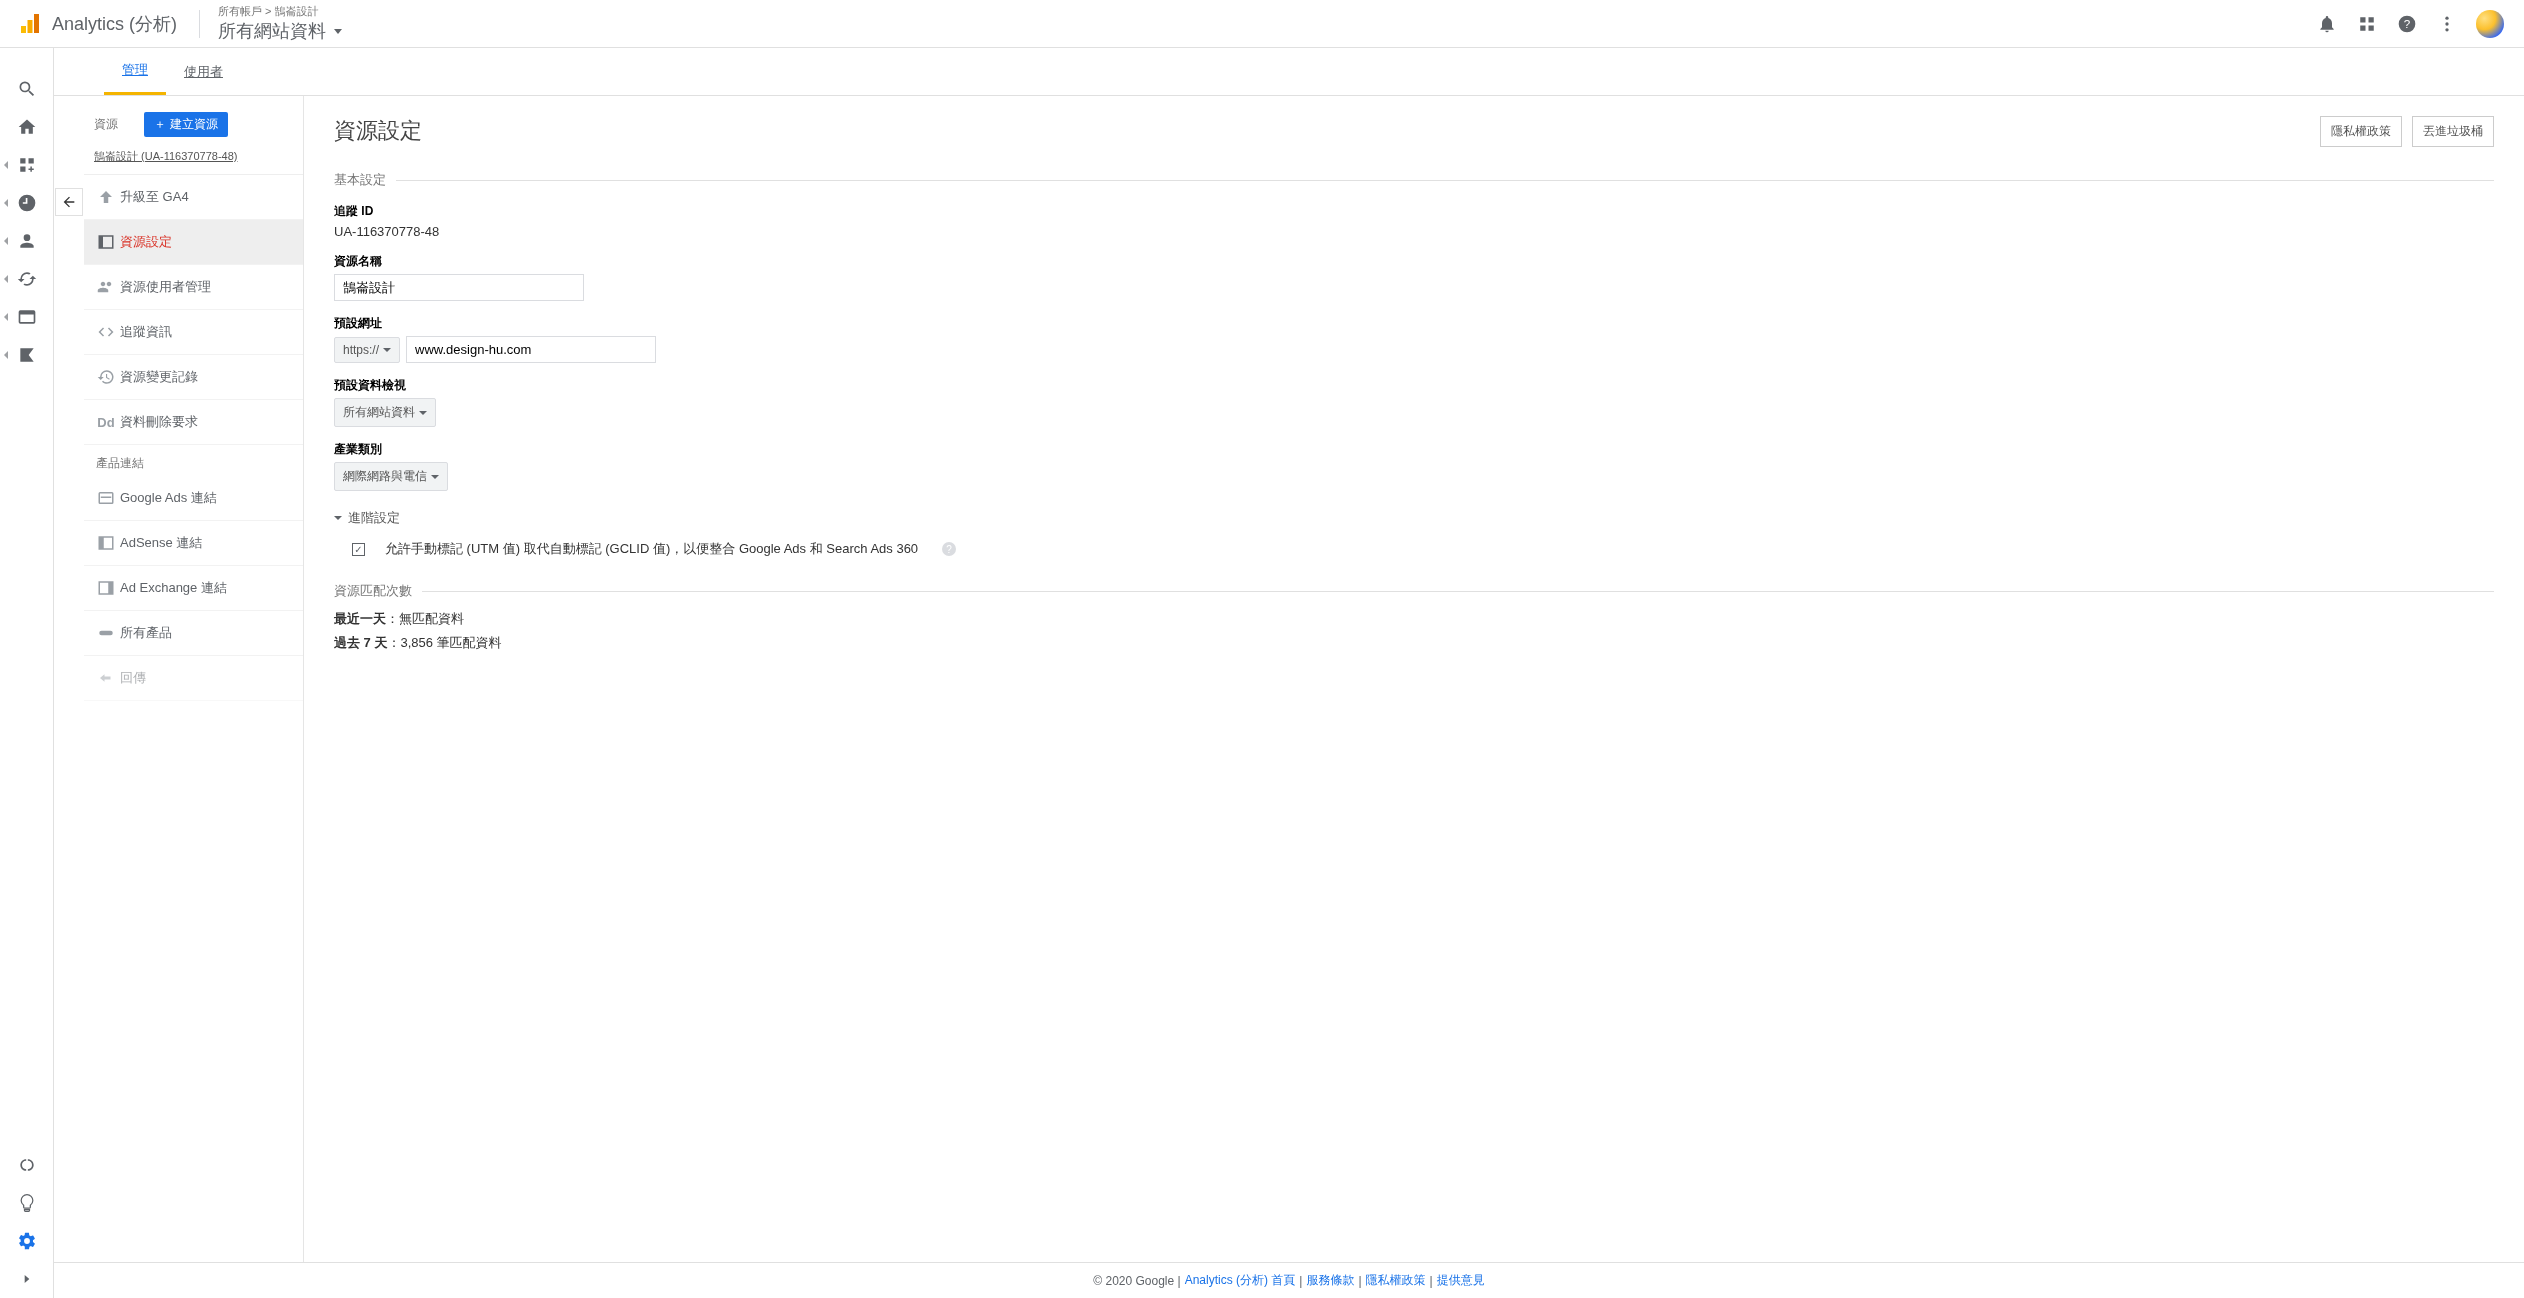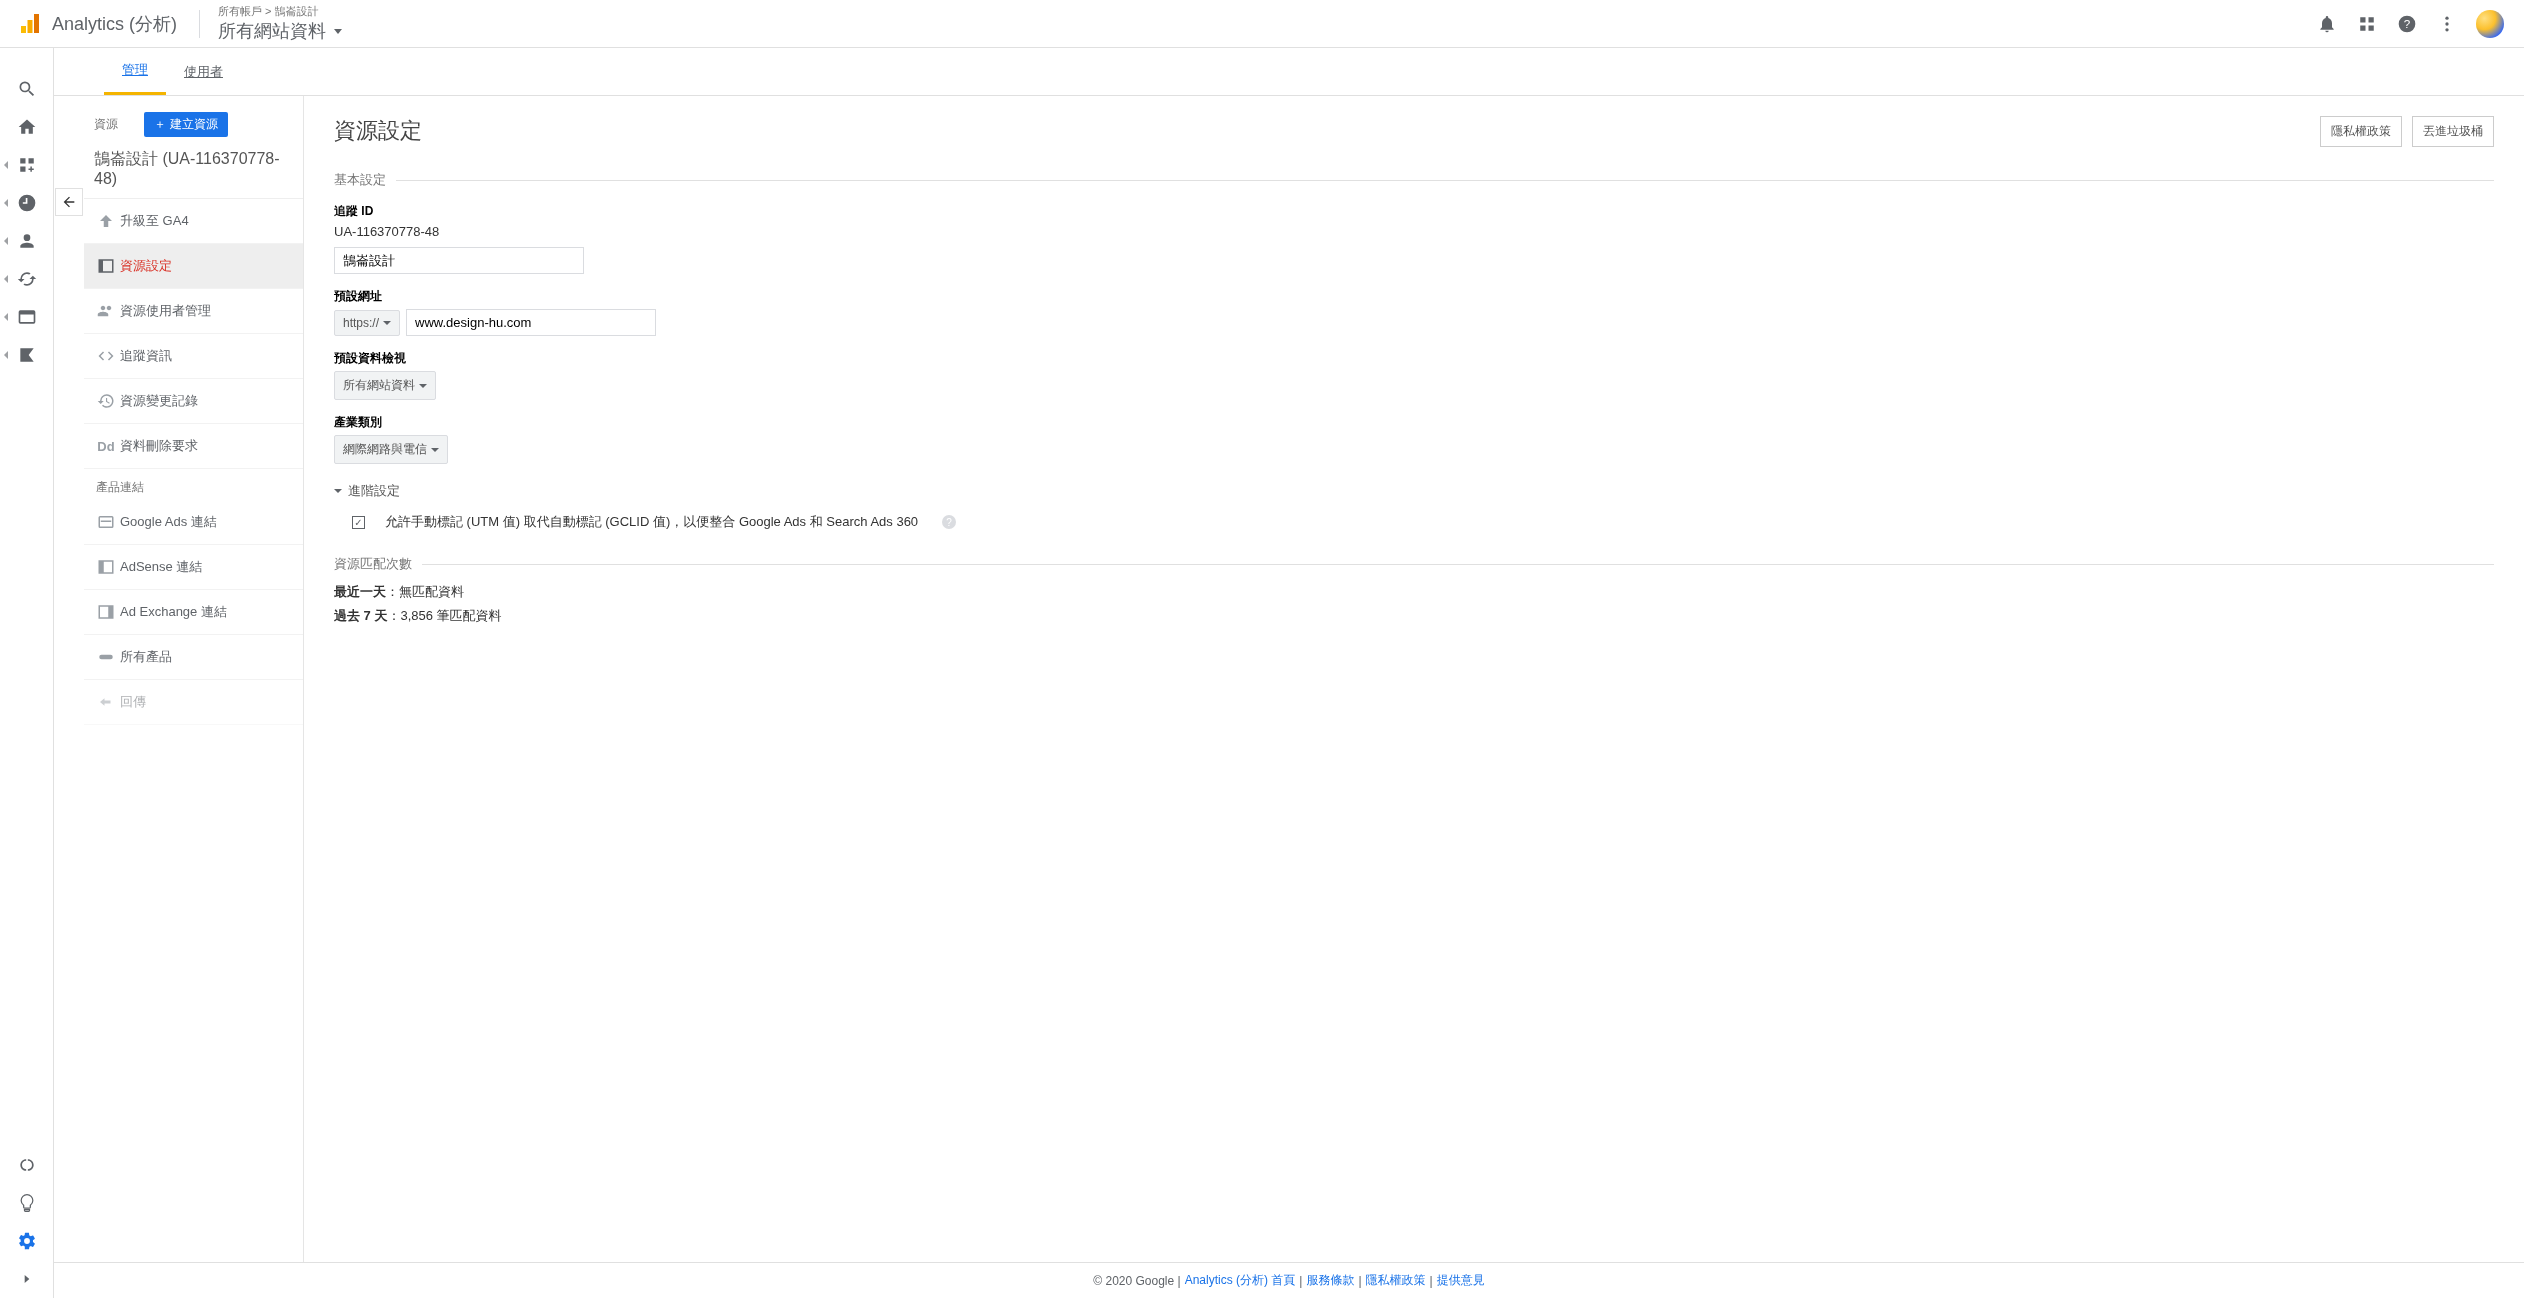--- a/index.html
+++ b/index.html
@@ -32,21 +32,21 @@
 .tab { padding: 0 18px; height: 100%; display: flex; align-items: center; color: #5f6368; cursor: pointer; font-size: 13px; text-decoration: underline; }
 .tab.active { color: #1a73e8; border-bottom: 3px solid #f4b400; }
 .content-row { flex: 1; display: flex; overflow: hidden; }
 .back-col { width: 30px; display: flex; justify-content: center; padding-top: 92px; }
 .back-btn { width: 28px; height: 28px; border: 1px solid #e0e0e0; background: #fff; display: flex; align-items: center; justify-content: center; cursor: pointer; }
 
 .midcol { width: 220px; border-right: 1px solid #e5e5e5; display: flex; flex-direction: column; padding-top: 12px; background: #fff; }
 .midhead { display: flex; align-items: center; gap: 26px; padding: 4px 10px 8px; }
 .midhead-label { color: #757575; font-size: 12px; }
 .create-btn { background: #1a73e8; color: #fff; border: none; padding: 4px 10px; font-size: 12px; display: flex; align-items: center; gap: 4px; cursor: pointer; border-radius: 2px; }
-.midsub { padding: 4px 10px 10px; font-size: 16px; color: #555; border-bottom: 1px solid #eee; }
+.midsub { padding: 4px 10px 10px; font-size: 11px; color: #555; border-bottom: 1px solid #eee; text-decoration: underline; }
 .navlist { list-style: none; }
 .navitem { display: flex; align-items: center; gap: 4px; padding: 12px 12px; color: #5f6368; cursor: pointer; border-bottom: 1px solid #f2f2f2; }
 .navitem.active { background: #eeeeee; color: #d93025; }
 .navitem.active .nicon svg { fill: #5f6368; }
 .nicon { width: 20px; height: 20px; display: flex; align-items: center; justify-content: center; }
 .nicon svg { fill: #9aa0a6; }
 .navgroup { padding: 10px 12px 4px; color: #757575; font-size: 12px; }
 
 .formarea { flex: 1; padding: 20px 30px 0 30px; overflow-y: auto; position: relative; }
 .formhead { display: flex; align-items: flex-start; justify-content: space-between; margin-bottom: 24px; }
@@ -333,20 +333,21 @@
               <button class="fbtn">隱私權政策</button>
               <button class="fbtn">丟進垃圾桶</button>
             </div>
           </div>
 
           <div class="fieldset-label">基本設定</div>
 
           <div class="flabel">追蹤 ID</div>
           <div class="fval">UA-116370778-48</div>
 
+          <div class="flabel">資源名稱</div>
           <input class="input" value="鵠崙設計" style="">
 
           <div class="flabel">預設網址</div>
           <div class="inputrow">
             <div class="select">
                 <span>https://</span>
                 <span class="arrow-small"></span>
               </div>
             <input class="input" value="www.design-hu.com" style="">
           </div>

